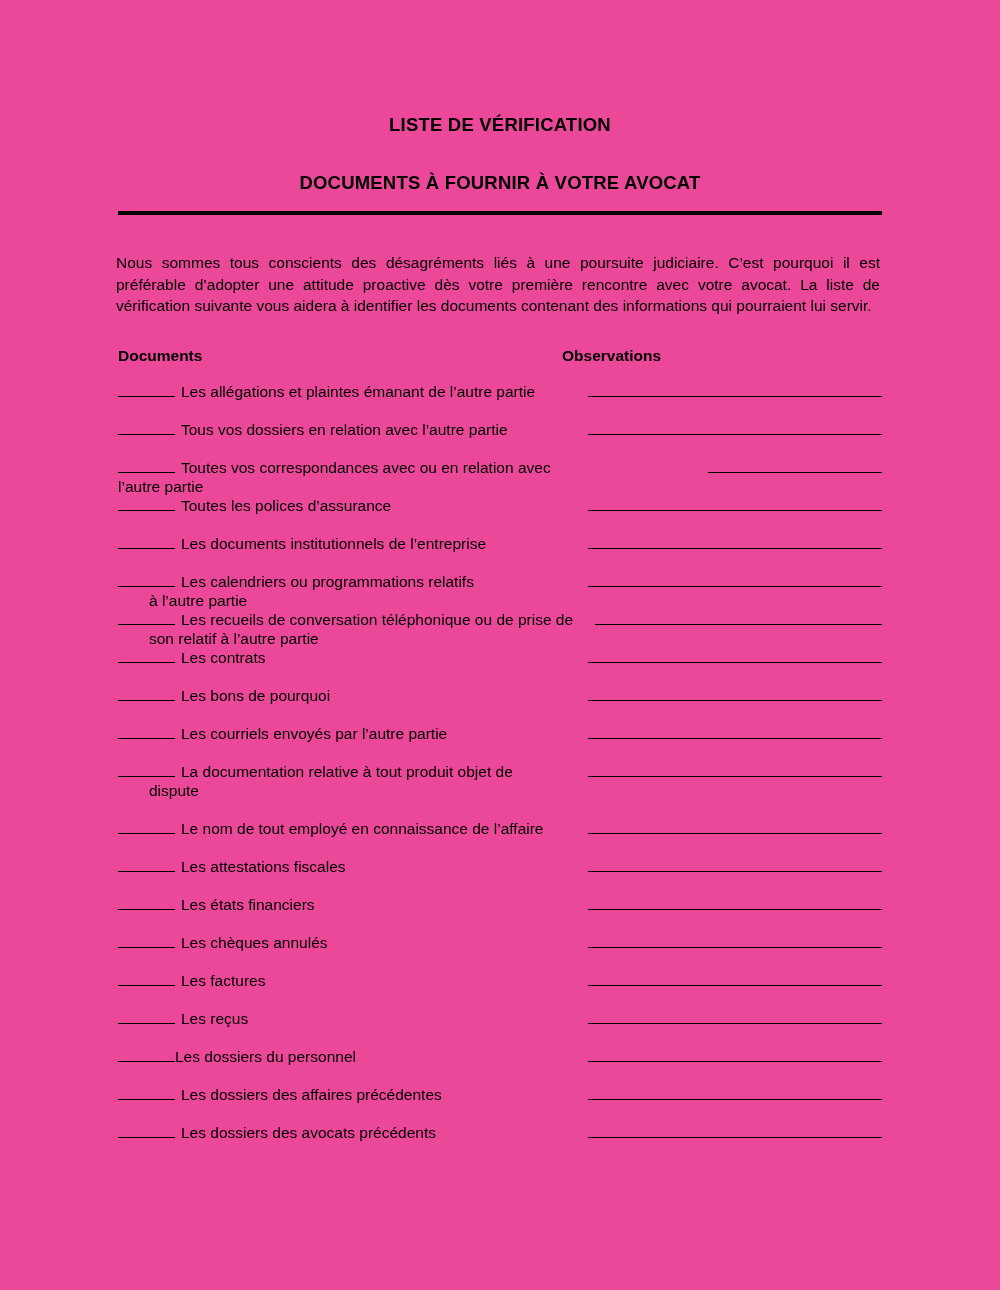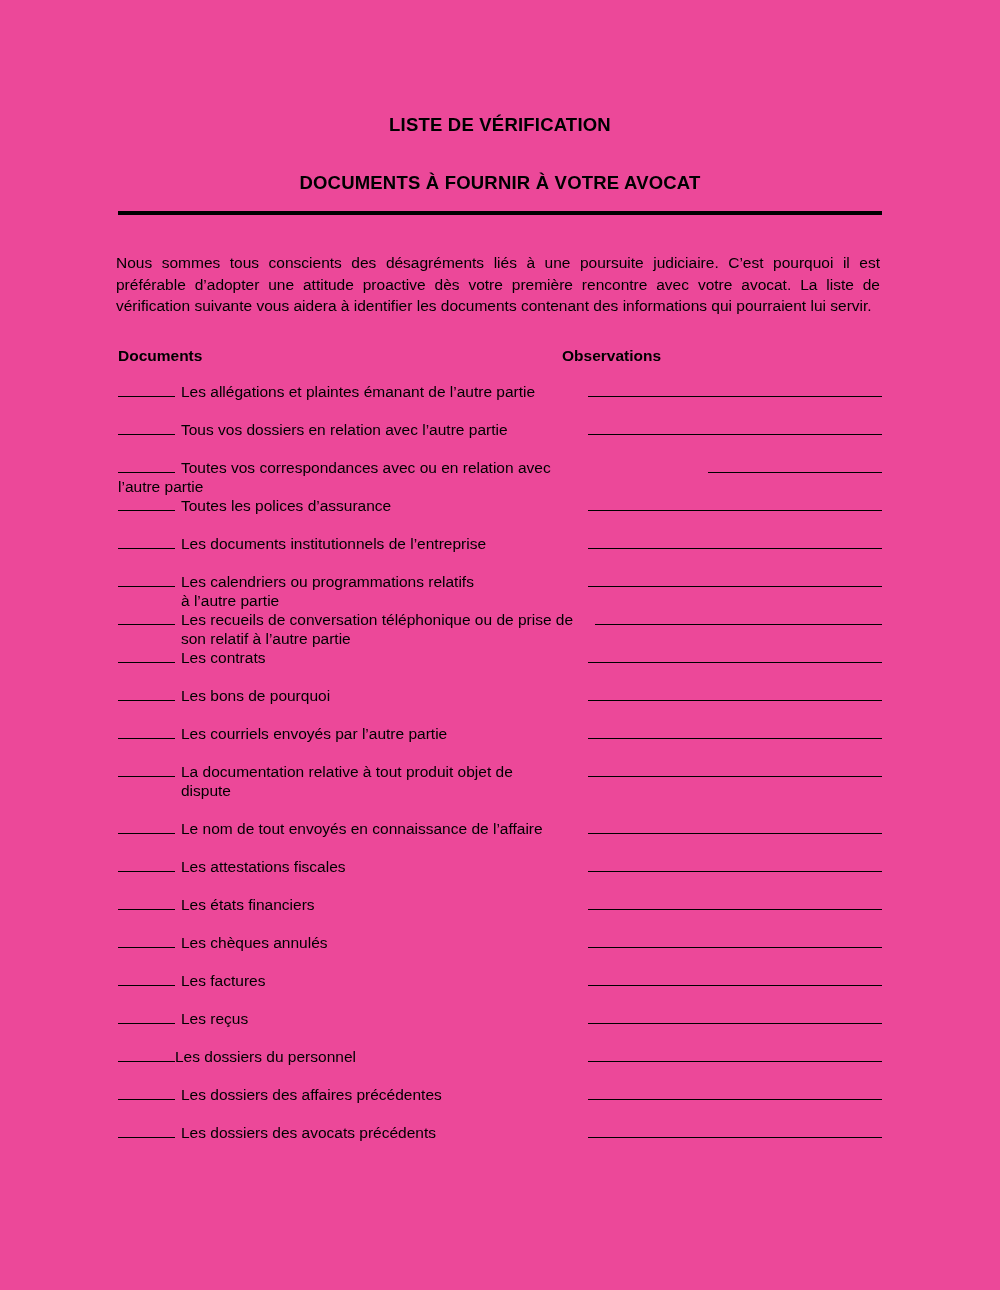--- a/index.html
+++ b/index.html
@@ -118,21 +118,21 @@
     vertical-align: baseline;
     margin-right: 6px;
   }
   .blank.tight { margin-right: 0px; }
 
   .label {
     display: inline;
   }
   .label .cont {
     display: block;
-    margin-left: 63px;
+    margin-left: 31px;
   }
 
   
   .obs-line {
     position: absolute;
     top: 14px;
     height: 0;
     border-bottom: 1.6px solid #000;
   }
   .obs-line.standard {
@@ -206,21 +206,21 @@
       </div>
       <div class="row" style="position: absolute; left: 0px; top: 342px;">
         <div class="row-left"><span class="blank"></span><span class="label">Les courriels envoyés par l’autre partie</span></div>
         <div class="obs-line standard"></div>
       </div>
       <div class="row" style="position: absolute; left: 0px; top: 380px;">
         <div class="row-left"><span class="blank"></span><span class="label">La documentation relative à tout produit objet de<span class="cont">dispute</span></span></div>
         <div class="obs-line standard"></div>
       </div>
       <div class="row" style="position: absolute; left: 0px; top: 437px;">
-        <div class="row-left"><span class="blank"></span><span class="label">Le nom de tout envoyés en connaissance de l’affaire</span></div>
+        <div class="row-left"><span class="blank"></span><span class="label">Le nom de tout employé en connaissance de l’affaire</span></div>
         <div class="obs-line standard"></div>
       </div>
       <div class="row" style="position: absolute; left: 0px; top: 475px;">
         <div class="row-left"><span class="blank"></span><span class="label">Les attestations fiscales</span></div>
         <div class="obs-line standard"></div>
       </div>
       <div class="row" style="position: absolute; left: 0px; top: 513px;">
         <div class="row-left"><span class="blank"></span><span class="label">Les états financiers</span></div>
         <div class="obs-line standard"></div>
       </div>

